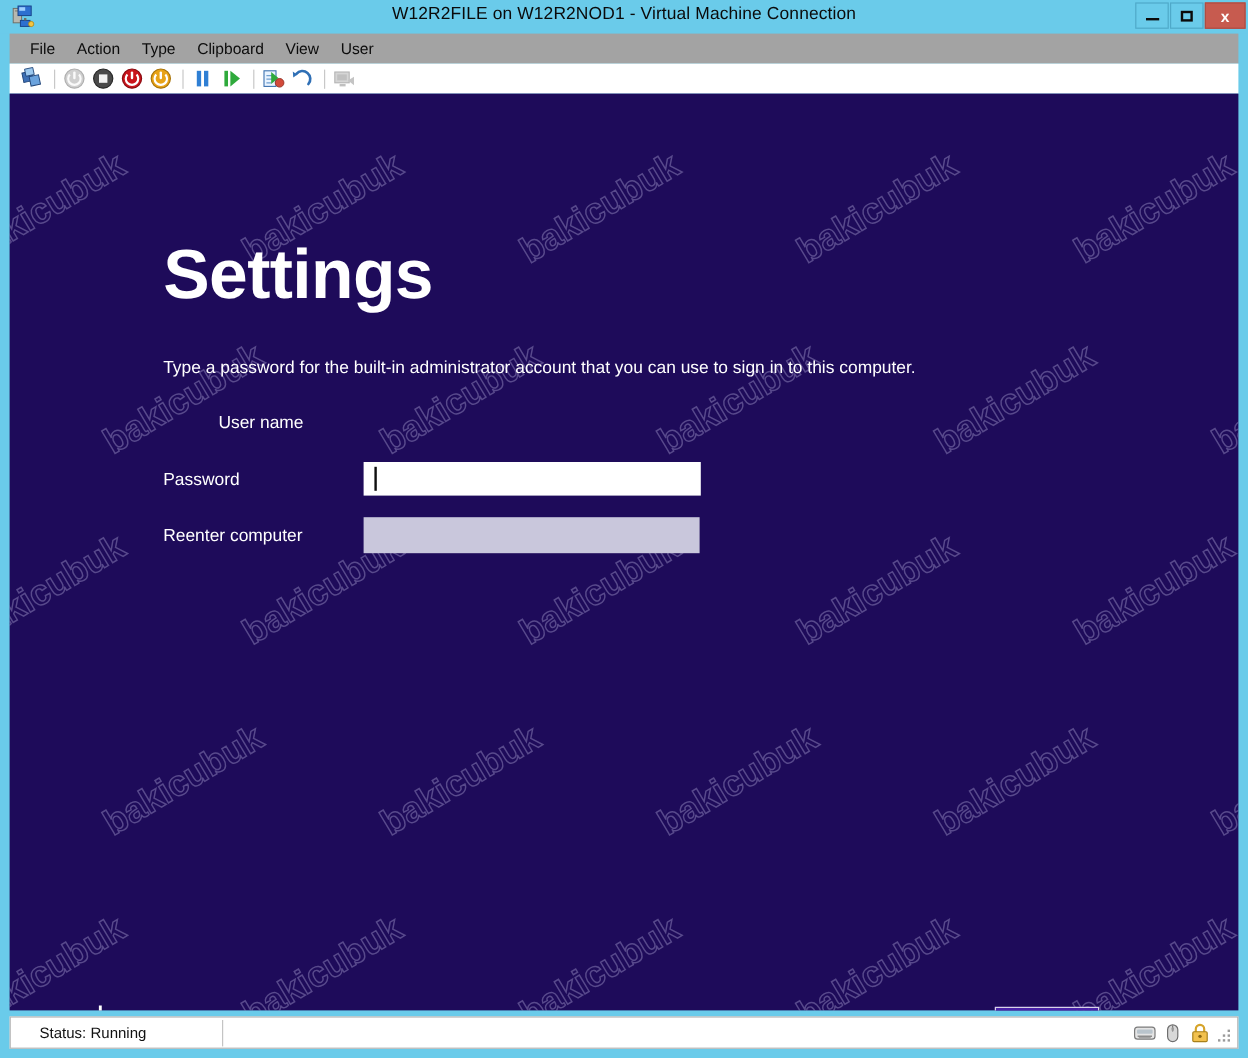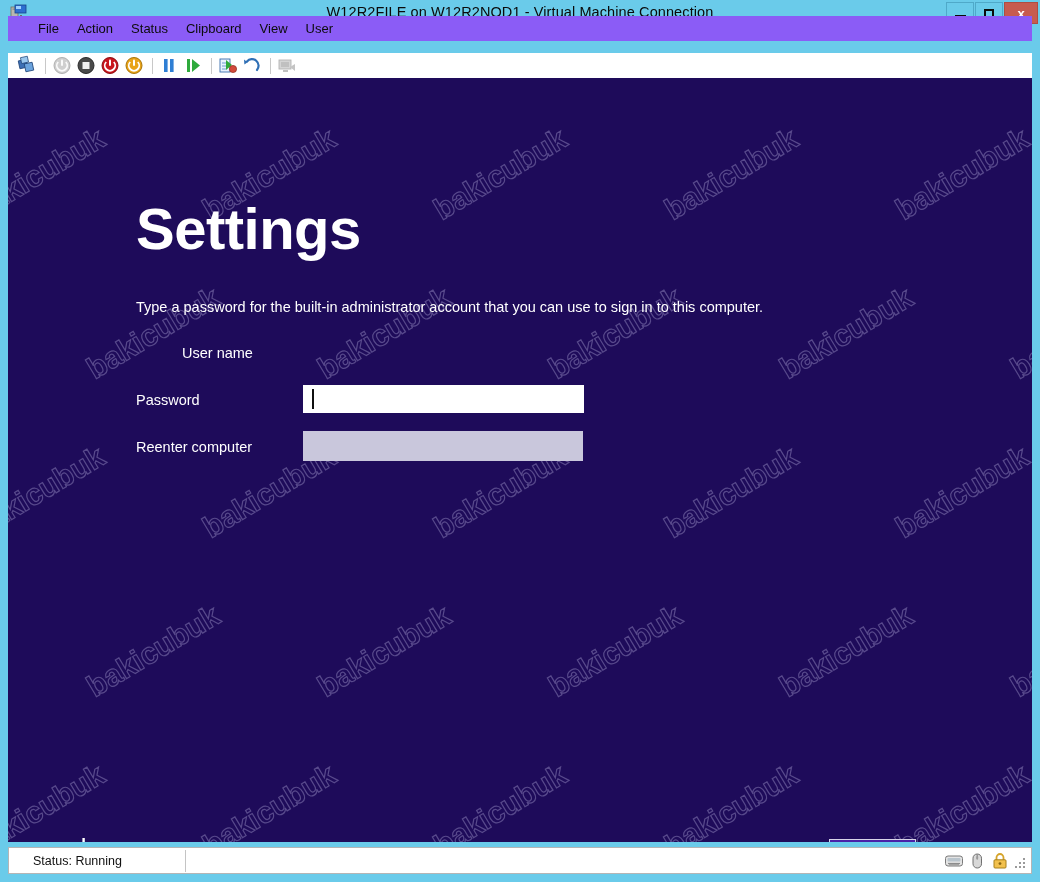--- a/index.html
+++ b/index.html
@@ -80,27 +80,27 @@
   .min-bar {
     width: 11px; height: 2px; background: #0b0b0b; margin-top: 6px;
   }
   .max-sq {
     width: 10px; height: 9px; border: 2px solid #0b0b0b; box-sizing: border-box;
   }
 
   
   #menu-bar {
     position: absolute;
-    left: 8px; top: 16px;
+    left: 8px; top: 28px;
     width: 1024px;
     height: 25px;
-    background: #8b5cf6;
+    background: #a3a3a3;
     display: flex;
     align-items: center;
-    padding-left: 21px;
+    padding-left: 8px;
     box-sizing: border-box;
   }
   .menu-item {
     font-size: 13px;
     color: #0c0c0c;
     padding: 2px 9px;
     cursor: default;
     font-family: "Liberation Sans", sans-serif;
   }
 
@@ -315,21 +315,21 @@
         </div>
     </div>
     <div class="win-btn" id="btn-close">
       <div class="win-glyph">x</div>
     </div>
   </div>
 
   <div id="menu-bar">
     <div class="menu-item">File</div>
     <div class="menu-item">Action</div>
-    <div class="menu-item">Status</div>
+    <div class="menu-item">Type</div>
     <div class="menu-item">Clipboard</div>
     <div class="menu-item">View</div>
     <div class="menu-item">User</div>
   </div>
 
   <div id="toolbar">
     <span class="tb-icon">
       <svg width="22" height="21" viewBox="0 0 22 21">
         <rect x="3" y="5" width="8" height="8" fill="#3d6fb5" stroke="#1f4478" stroke-width="0.8" transform="rotate(-12 7 9)"></rect>
         <rect x="9" y="8" width="8" height="8" fill="#6ba3dd" stroke="#1f4478" stroke-width="0.8" transform="rotate(-12 13 12)"></rect>

